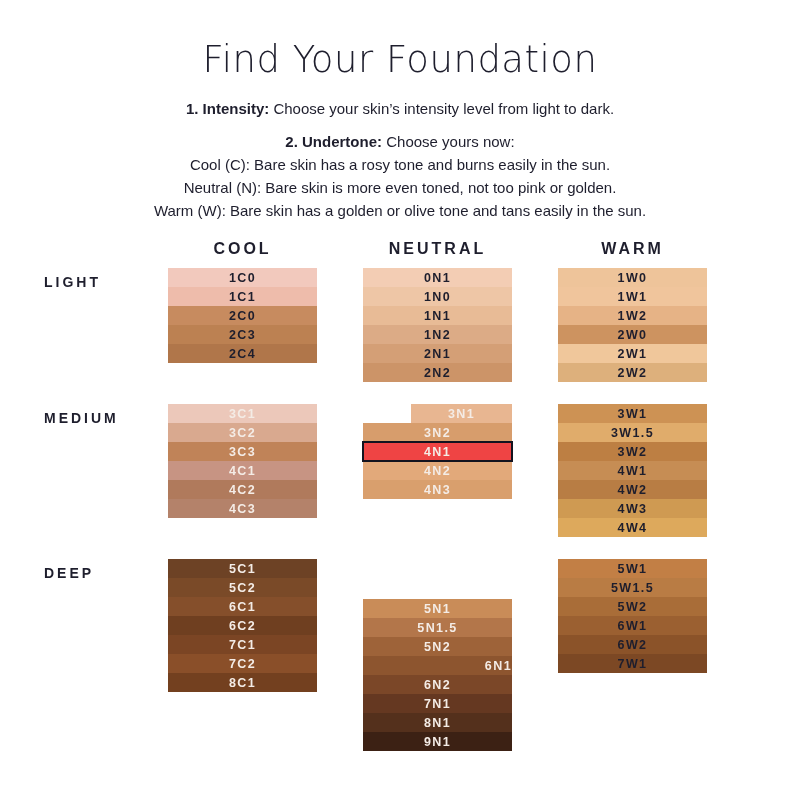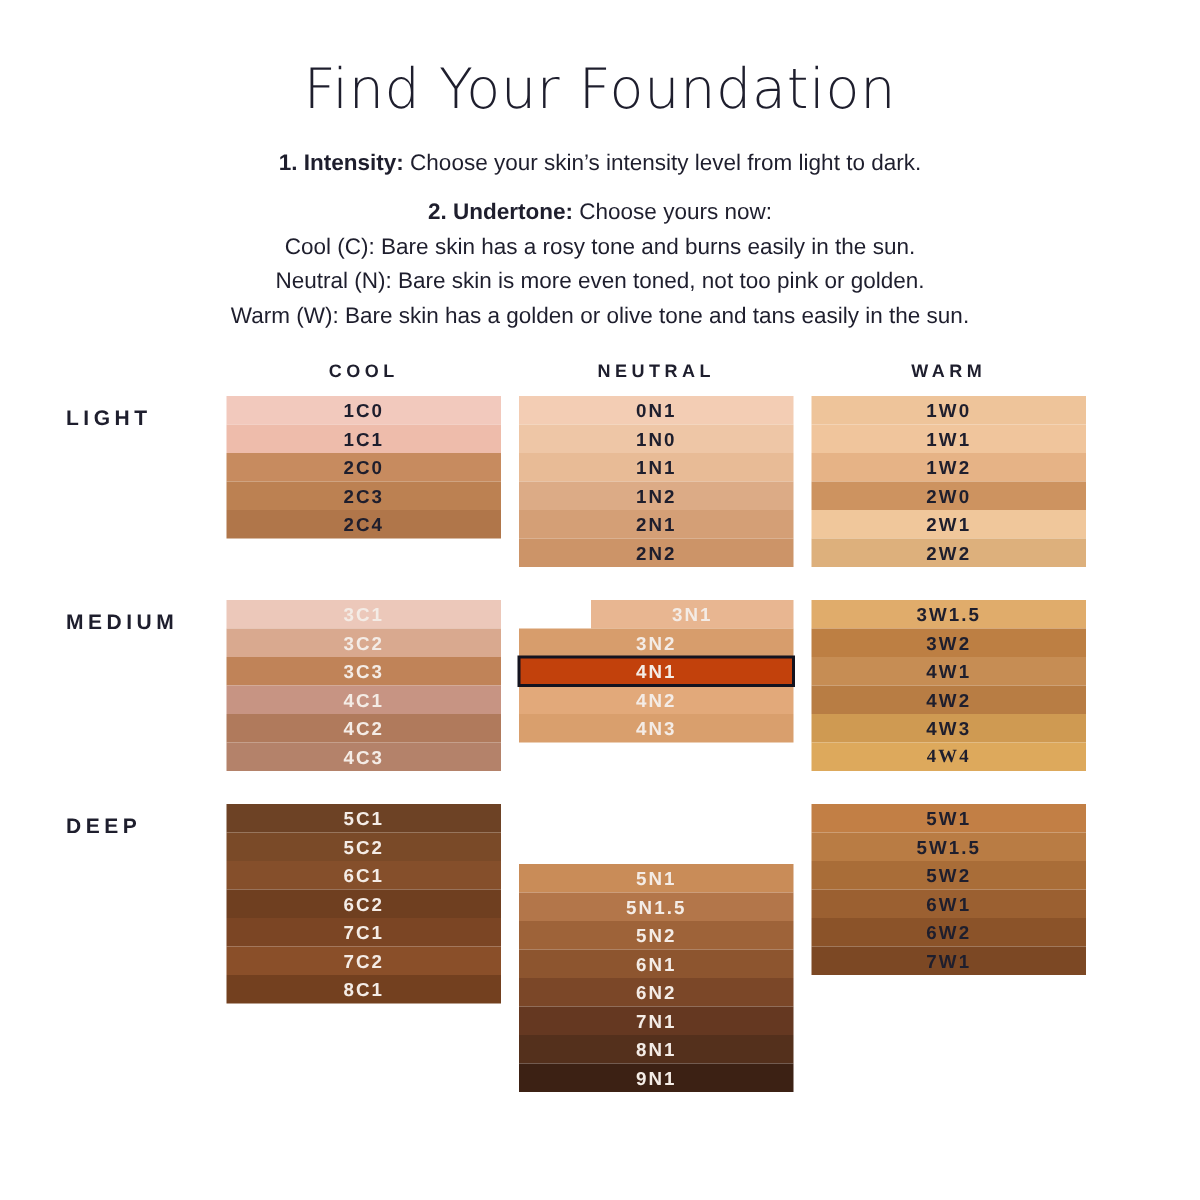--- a/index.html
+++ b/index.html
@@ -51,21 +51,21 @@
     width: 800px;
   }
   .col-headers {
     display: flex;
     padding-left: 145px;
     box-sizing: border-box;
   }
   .col-head {
     width: 195px;
     text-align: center;
-    font-size: 12px;
+    font-size: 16px;
     font-weight: bold;
     letter-spacing: 3px;
     color: #1e1e2d;
   }
   .band {
     display: flex;
     padding-left: 44px;
     box-sizing: border-box;
     margin-top: 10px;
   }
@@ -80,21 +80,21 @@
   .band-cols {
     display: flex;
   }
   .col {
     width: 195px;
     display: flex;
     flex-direction: column;
     align-items: center;
   }
   .stack {
-    width: 183px;
+    width: 149px;
   }
   .swatch {
     height: 19px;
     display: flex;
     align-items: center;
     justify-content: center;
     font-size: 12.5px;
     font-weight: bold;
     letter-spacing: 1.4px;
     box-sizing: border-box;
@@ -229,49 +229,52 @@
             </div>
         </div>
         <div class="col">
           <div class="stack">
               <div class="swatch light-text" style="background: rgb(232, 182, 145); margin-left: 48px;">
                 <span>3N1</span>
               </div>
               <div class="swatch light-text" style="background: rgb(215, 157, 108);">
                 <span>3N2</span>
               </div>
-              <div class="swatch light-text highlight" style="background: #c2410c;">
+              <div class="swatch light-text highlight" style="background: #ef4444;">
                 <span>4N1</span>
               </div>
               <div class="swatch light-text" style="background: rgb(226, 169, 122); text-align: right;">
                 <span>4N2</span>
               </div>
               <div class="swatch light-text" style="background: rgb(217, 159, 109);">
                 <span>4N3</span>
               </div>
             </div>
         </div>
         <div class="col">
           <div class="stack">
+              <div class="swatch dark-text" style="background: rgb(205, 146, 84);">
+                <span>3W1</span>
+              </div>
               <div class="swatch dark-text" style="background: rgb(224, 172, 107);">
                 <span>3W1.5</span>
               </div>
               <div class="swatch dark-text" style="background: rgb(189, 127, 67);">
                 <span>3W2</span>
               </div>
               <div class="swatch dark-text" style="background: rgb(198, 141, 84);">
                 <span>4W1</span>
               </div>
               <div class="swatch dark-text" style="background: rgb(184, 125, 68);">
                 <span>4W2</span>
               </div>
               <div class="swatch dark-text" style="background: rgb(207, 154, 82);">
                 <span>4W3</span>
               </div>
-              <div class="swatch dark-text" style="background: rgb(221, 169, 92); font-family: Liberation Serif, serif;">
+              <div class="swatch dark-text" style="background: rgb(221, 169, 92);">
                 <span>4W4</span>
               </div>
             </div>
         </div>
       </div>
     </div>
 
     <div class="band" style="margin-top:22px;">
       <div class="band-label">DEEP</div>
       <div class="band-cols">
@@ -304,21 +307,21 @@
           <div class="stack">
               <div class="swatch light-text" style="background: rgb(201, 140, 88); margin-top: 40px;">
                 <span>5N1</span>
               </div>
               <div class="swatch light-text" style="background: rgb(179, 118, 74);">
                 <span>5N1.5</span>
               </div>
               <div class="swatch light-text" style="background: rgb(158, 99, 57);">
                 <span>5N2</span>
               </div>
-              <div class="swatch light-text" style="background: rgb(141, 85, 47);">
+              <div class="swatch light-text" style="background: rgb(141, 85, 47); justify-content: flex-end;">
                 <span>6N1</span>
               </div>
               <div class="swatch light-text" style="background: rgb(123, 71, 40);">
                 <span>6N2</span>
               </div>
               <div class="swatch light-text" style="background: rgb(101, 56, 33);">
                 <span>7N1</span>
               </div>
               <div class="swatch light-text" style="background: rgb(84, 48, 28);">
                 <span>8N1</span>

